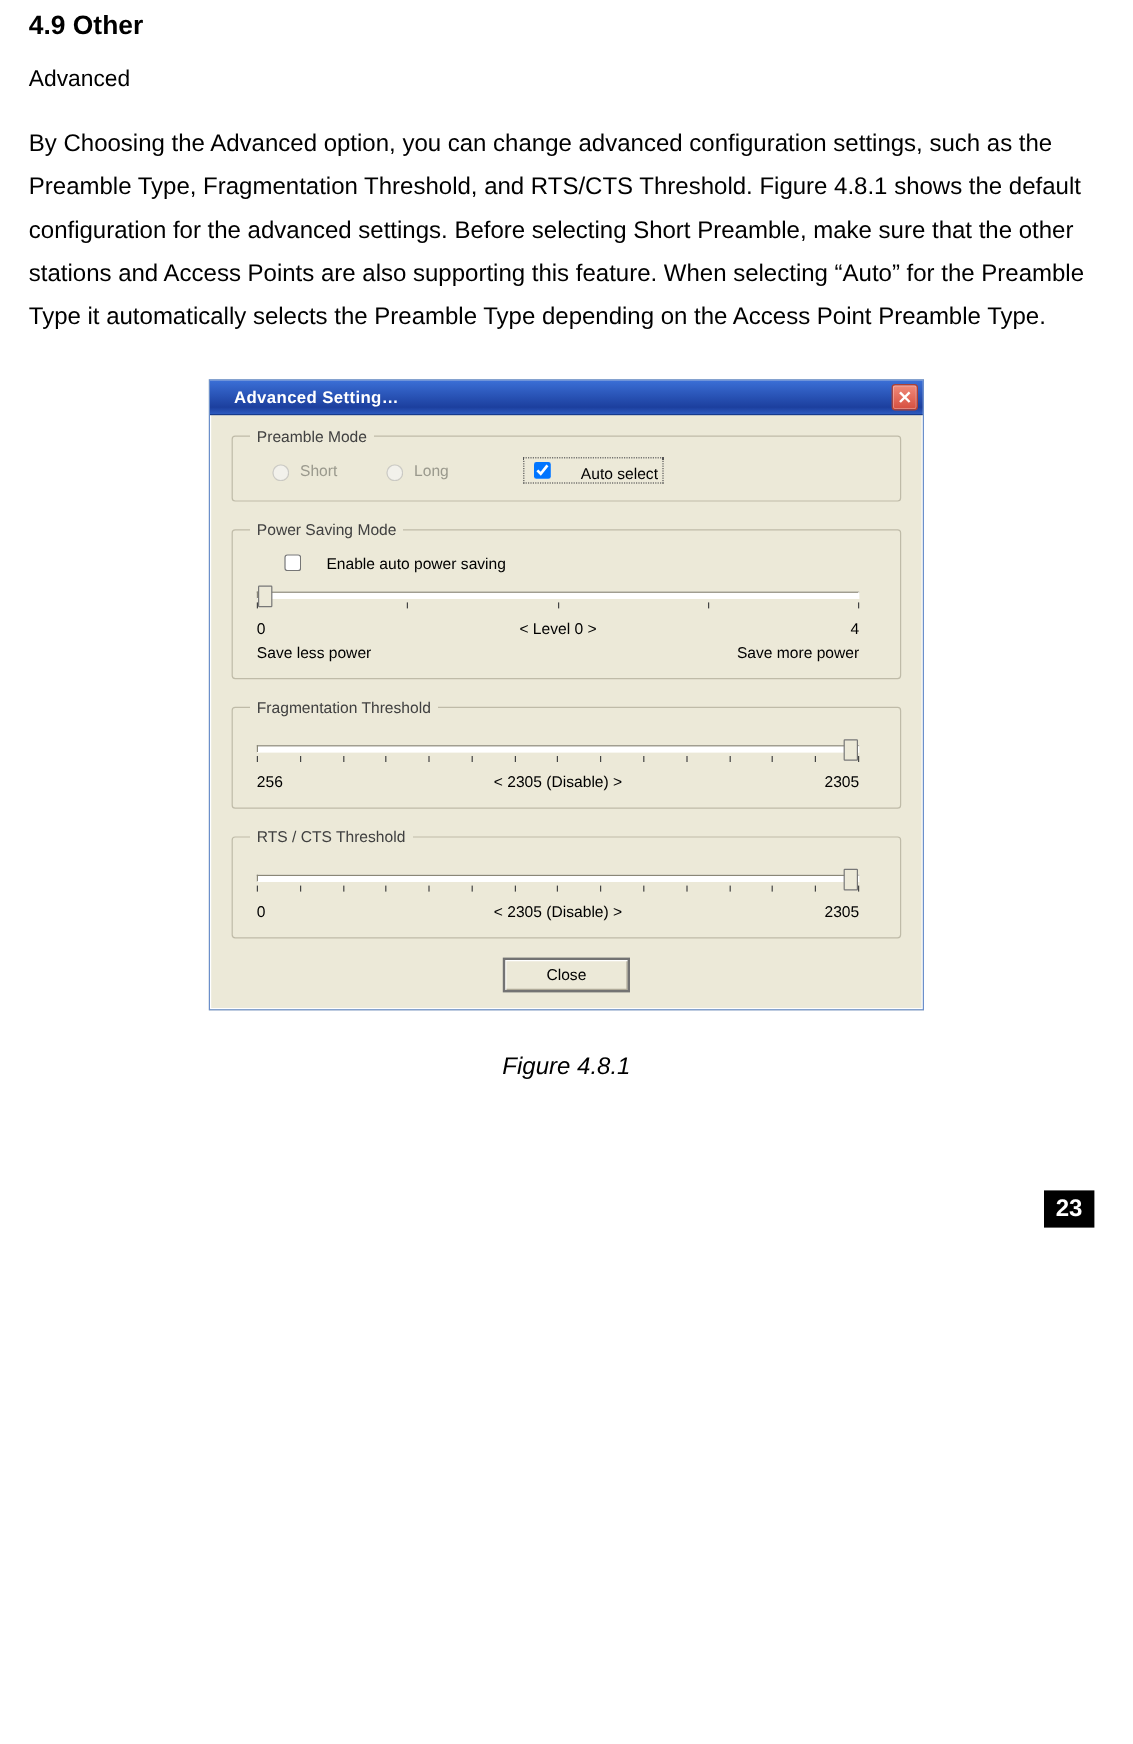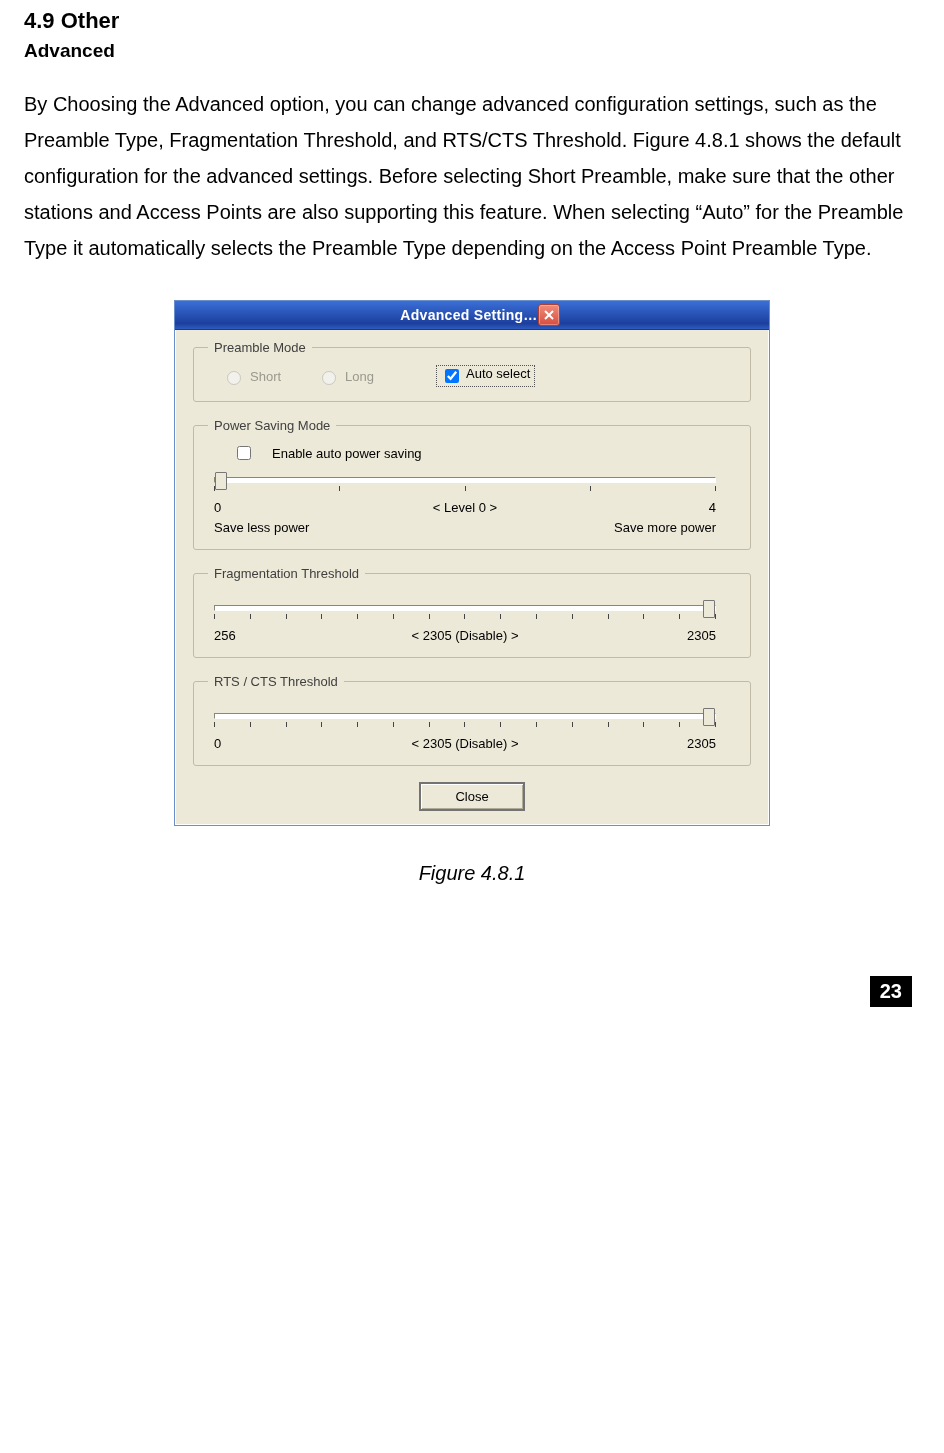--- a/index.html
+++ b/index.html
@@ -14,22 +14,22 @@
     padding: 0 24px;
     box-sizing: border-box;
   }
   h2.section-num {
     font-size: 22px;
     font-weight: bold;
     margin: 8px 0 6px 0;
   }
   h3.subhead {
     font-size: 19px;
-    font-weight: bold;
-    margin: 6px 0 24px 0;
+    font-weight: normal;
+    margin: 22px 0 24px 0;
   }
   p.body-copy {
     font-size: 20px;
     line-height: 1.8;
     margin: 0 0 34px 0;
     padding-right: 8px;
   }
   .figure-wrap {
     display: flex;
     justify-content: center;
@@ -40,21 +40,21 @@
     border: 1px solid #6b8fcb;
     background: #ece9d8;
     font-family: Tahoma, Verdana, sans-serif;
     font-size: 13px;
     color: #555;
     box-shadow: 0 0 0 1px #fff inset;
   }
   .titlebar {
     display: flex;
     align-items: center;
-    justify-content: center;
+    justify-content: space-between;
     height: 28px;
     padding: 0 4px 0 20px;
     background: linear-gradient(#3b6fd6, #1c3f9e 80%, #2d5bc0);
     color: #fff;
     font-weight: bold;
     font-size: 14px;
     letter-spacing: 0.3px;
     border-bottom: 1px solid #163a8d;
   }
   .close-btn {
@@ -88,22 +88,22 @@
   .row { display:flex; align-items:center; }
   .radio-row {
     gap: 36px;
     padding-left: 14px;
     color: #9a998d;
   }
   .radio-row label { display:flex; align-items:center; gap:6px; }
   .radio-row .autolabel {
     color:#000;
     display:flex;
-    align-items:flex-start;
-    gap:4px;
+    align-items:flex-end;
+    gap:22px;
     border:1px dotted #555;
     padding:0 4px;
     margin-left: 26px;
   }
   input[type=radio], input[type=checkbox]{
     width:14px; height:14px;
   }
   .checkbox-row {
     padding-left: 25px;
     color:#000;

